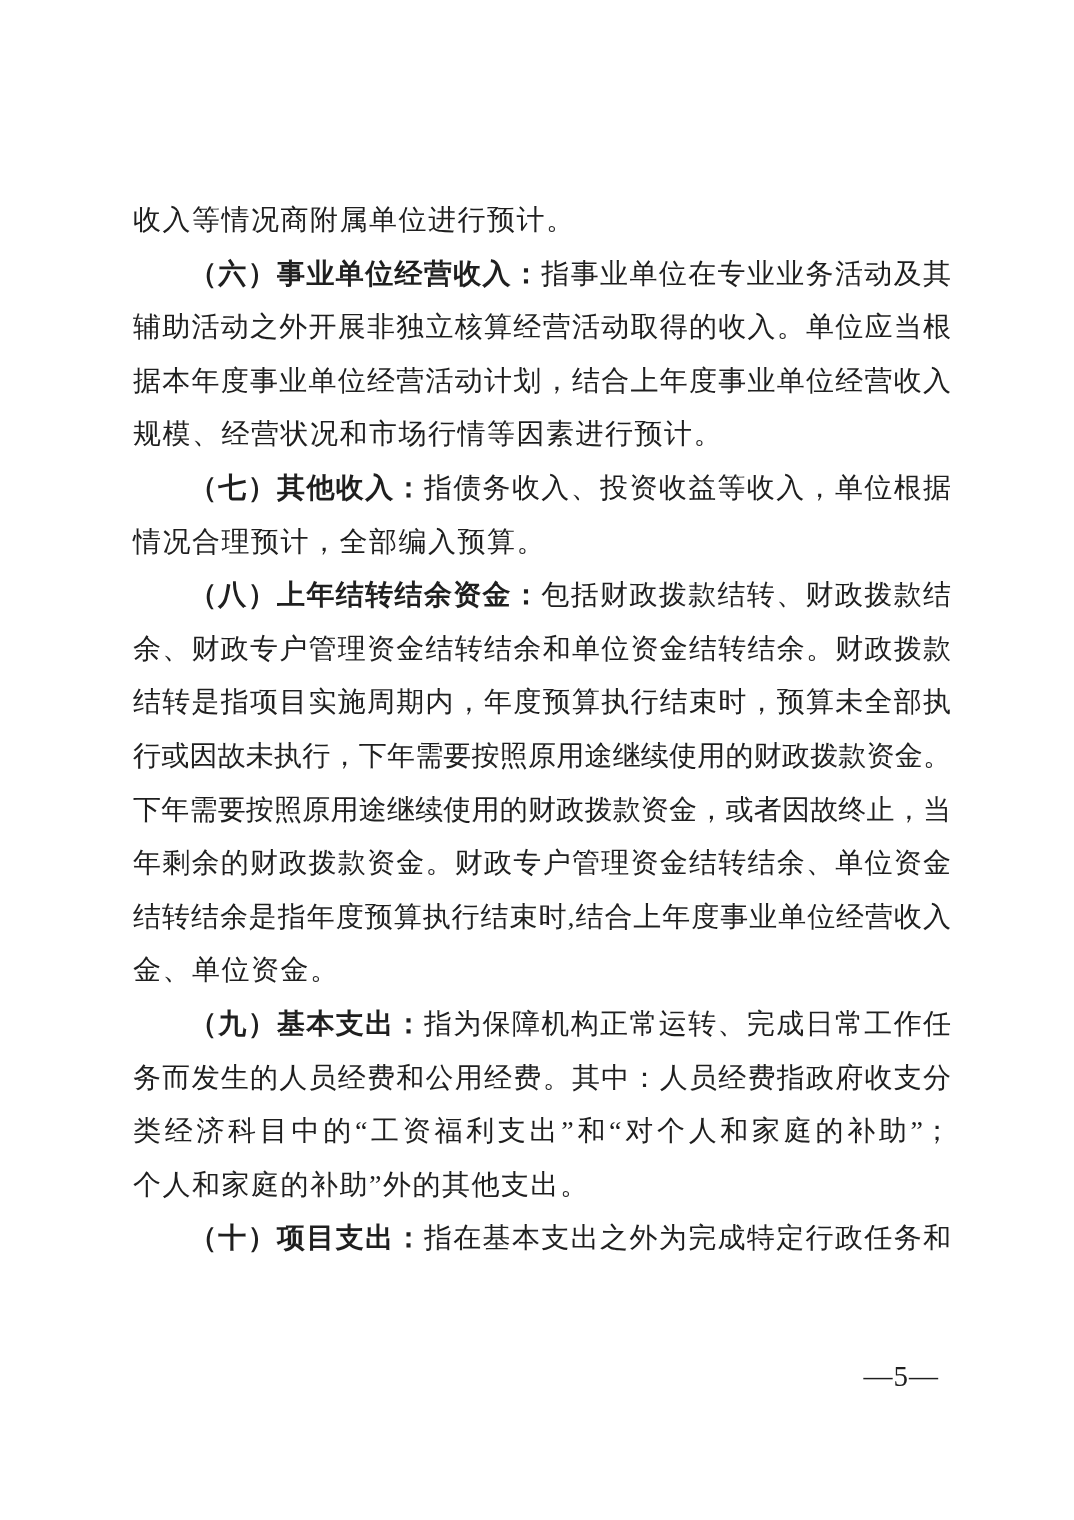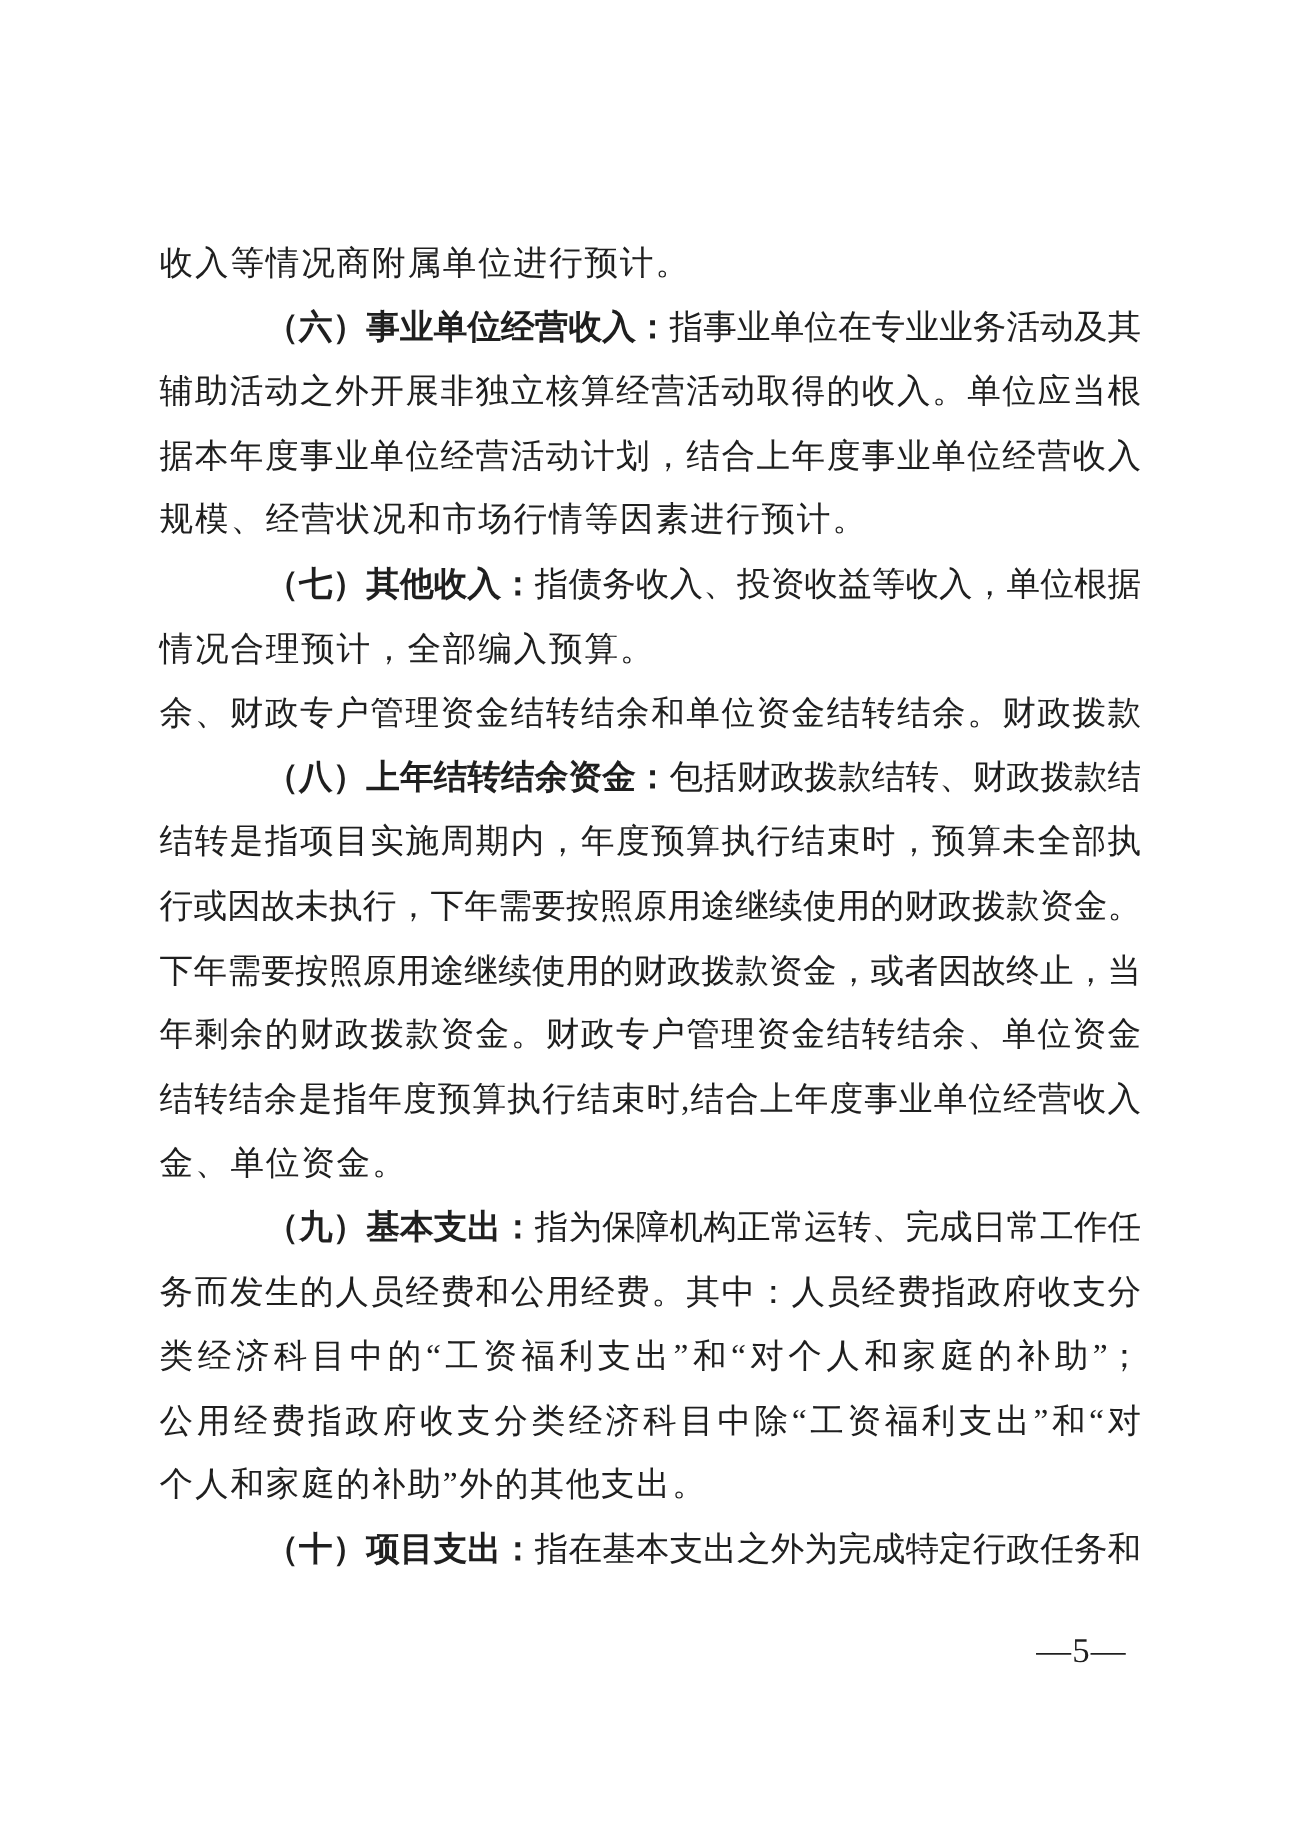--- a/index.html
+++ b/index.html
@@ -36,21 +36,20 @@
   .line.left {
     text-align: center;
     text-align-last: left;
     letter-spacing: 1.5px;
   }
   .line.indent {
     padding-left: 56px;
   }
   .term {
     font-weight: 700;
-    margin-left: 32px;
   }
   .page-number {
     position: absolute;
     top: 1355px;
     left: 133px;
     width: 806px;
     text-align: right;
     font-size: 29px;
     line-height: 42px;
     letter-spacing: 1px;
@@ -62,29 +61,28 @@
 
 <div class="page">
   <div class="text-block" id="text-block">
       <div class="line left"><span>收入等情况商附属单位进行预计。</span></div>
       <div class="line justify indent"><span class="term">（六）事业单位经营收入：</span><span>指事业单位在专业业务活动及其</span></div>
       <div class="line justify"><span>辅助活动之外开展非独立核算经营活动取得的收入。单位应当根</span></div>
       <div class="line justify"><span>据本年度事业单位经营活动计划，结合上年度事业单位经营收入</span></div>
       <div class="line left"><span>规模、经营状况和市场行情等因素进行预计。</span></div>
       <div class="line justify indent"><span class="term">（七）其他收入：</span><span>指债务收入、投资收益等收入，单位根据</span></div>
       <div class="line left"><span>情况合理预计，全部编入预算。</span></div>
+      <div class="line justify indent"><span class="term">（八）上年结转结余资金：</span><span>包括财政拨款结转、财政拨款结</span></div>
       <div class="line justify"><span>余、财政专户管理资金结转结余和单位资金结转结余。财政拨款</span></div>
-      <div class="line justify indent"><span class="term">（八）上年结转结余资金：</span><span>包括财政拨款结转、财政拨款结</span></div>
       <div class="line justify"><span>结转是指项目实施周期内，年度预算执行结束时，预算未全部执</span></div>
       <div class="line justify"><span>行或因故未执行，下年需要按照原用途继续使用的财政拨款资金。</span></div>
       <div class="line justify"><span>下年需要按照原用途继续使用的财政拨款资金，或者因故终止，当</span></div>
       <div class="line justify"><span>年剩余的财政拨款资金。财政专户管理资金结转结余、单位资金</span></div>
       <div class="line justify"><span>结转结余是指年度预算执行结束时,结合上年度事业单位经营收入</span></div>
       <div class="line left"><span>金、单位资金。</span></div>
       <div class="line justify indent"><span class="term">（九）基本支出：</span><span>指为保障机构正常运转、完成日常工作任</span></div>
       <div class="line justify"><span>务而发生的人员经费和公用经费。其中：人员经费指政府收支分</span></div>
       <div class="line justify"><span>类经济科目中的“工资福利支出”和“对个人和家庭的补助”；</span></div>
-      <div class="line justify"><span>公用经费指政府收支分类经济科目中除“工资福利支出”和“对</span></div>
       <div class="line left"><span>个人和家庭的补助”外的其他支出。</span></div>
       <div class="line justify indent"><span class="term">（十）项目支出：</span><span>指在基本支出之外为完成特定行政任务和</span></div>
     </div>
   <div class="page-number">—5—</div>
 </div>
 
 </body></html>

